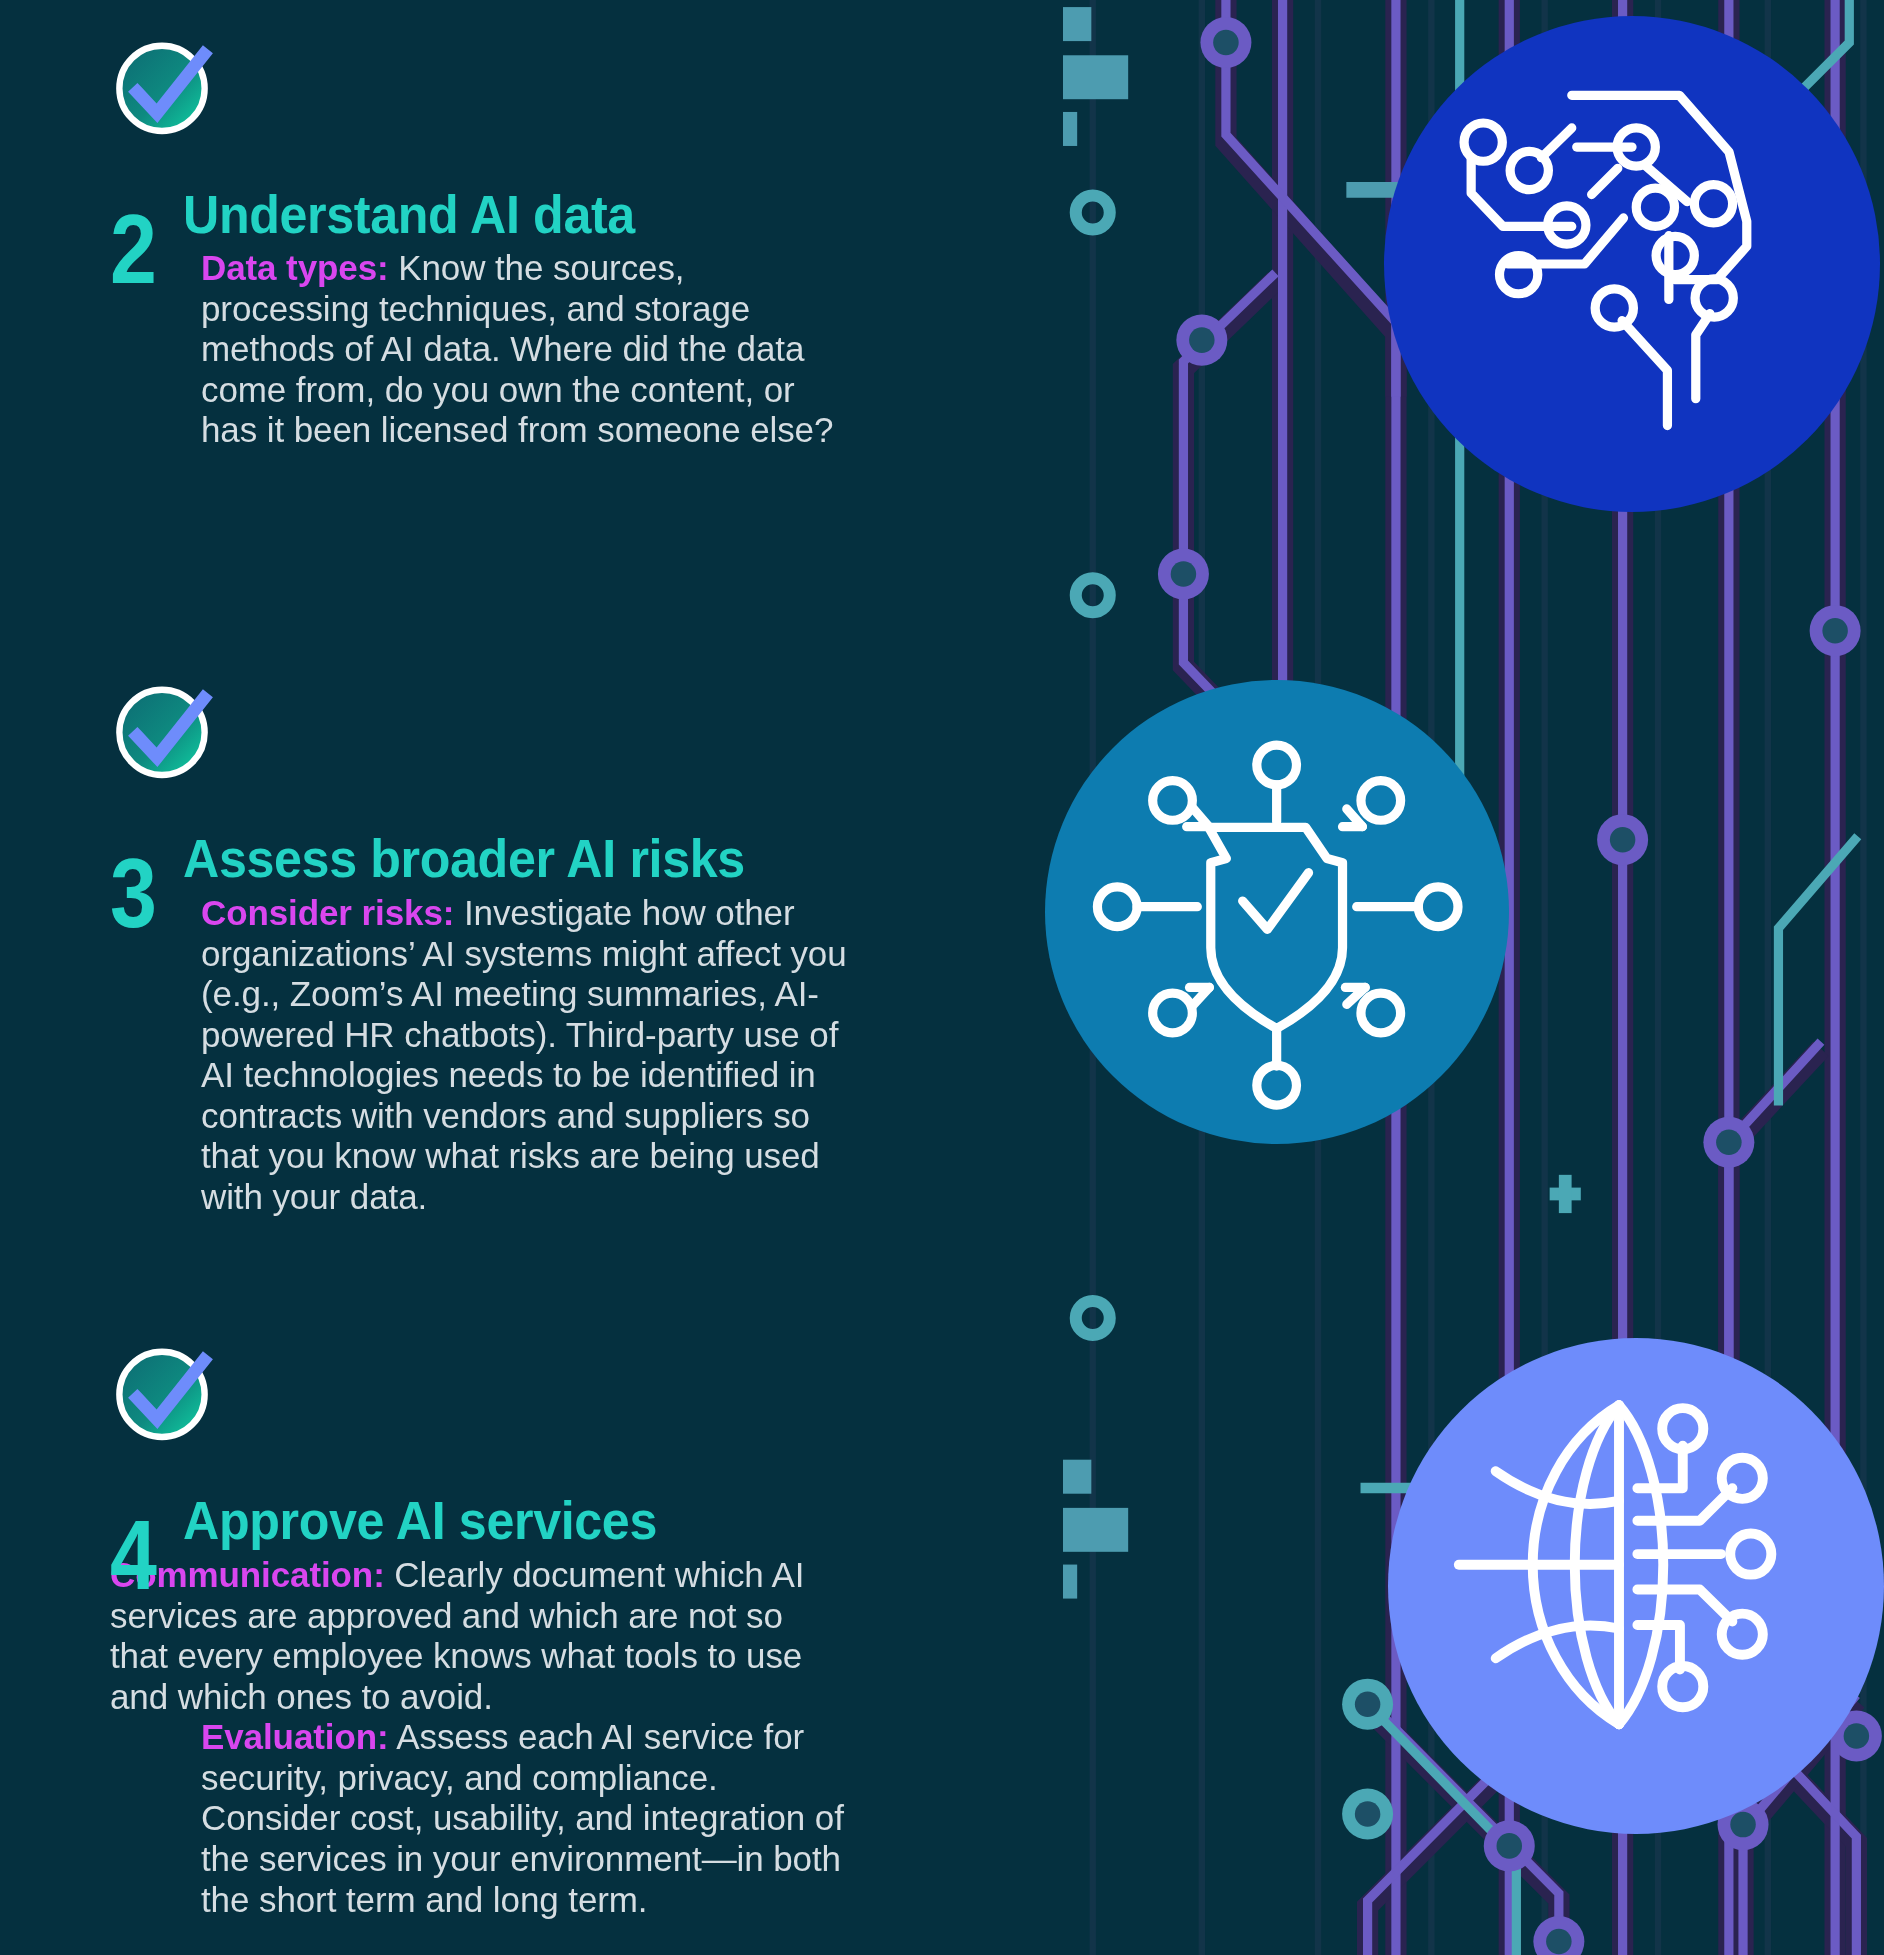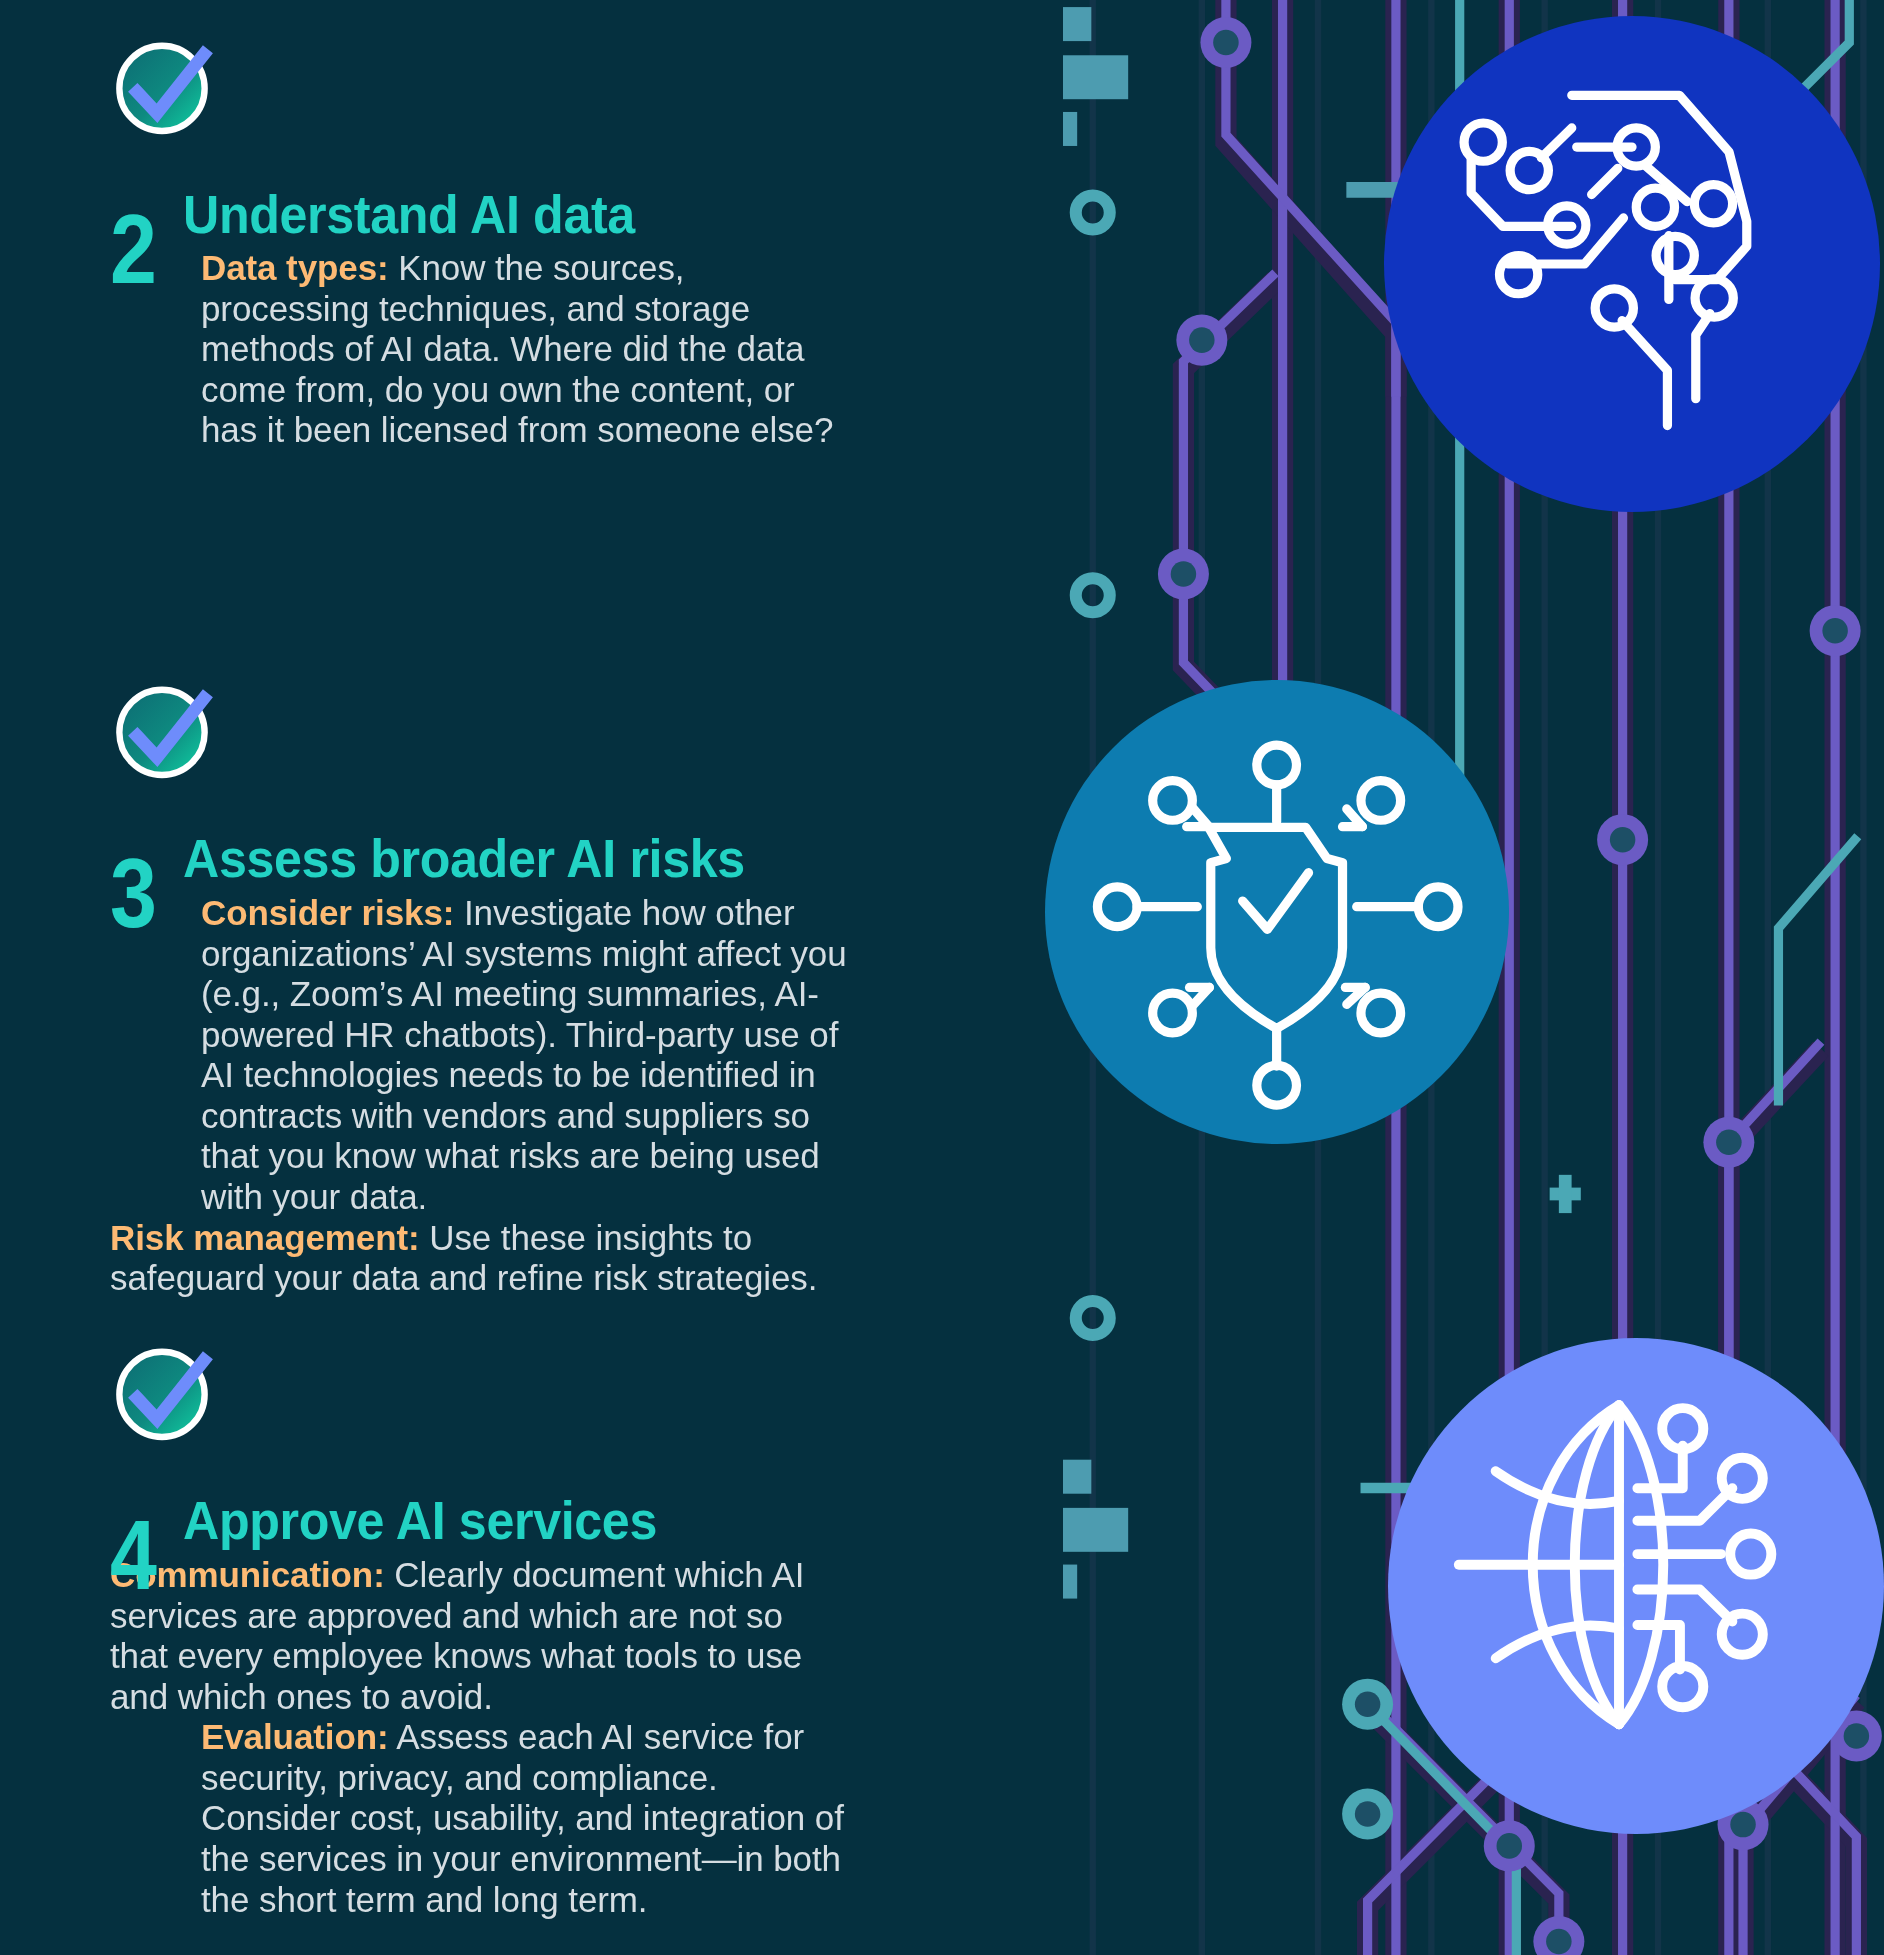--- a/index.html
+++ b/index.html
@@ -91,21 +91,21 @@
     color: #d5dde2;
     font-weight: 300;
     padding-left: 110px;
     padding-right: 71px;
     margin-top: 1.4px;
     letter-spacing: -0.1px;
     font-stretch: condensed;
   }
   .body-text .lead {
     font-weight: 700;
-    color: #fdba74;
+    color: #d946ef;
   }
   .body-text .first-indent { padding-left: 91px; }
   .para { margin: 0; }
 
   
   .step-2 .body-text { margin-top: -41px; }
   .step-3 .body-text { margin-top: -40px; }
   .step-4 .body-text { margin-top: -40px; }
 
   
@@ -405,21 +405,20 @@
           <circle cx="76" cy="78" r="60" fill="url(#g3)" stroke="#ffffff" stroke-width="9"></circle>
           <path d="M41 83 L69 113 L135 30" fill="none" stroke="#6e8cfb" stroke-width="18" stroke-linecap="square" stroke-linejoin="miter"></path>
         </svg>
       </div>
       <div class="heading-row">
         <span class="step-number">3</span>
         <h2 class="step-title">Assess broader AI risks</h2>
       </div>
       <div class="body-text">
         <p class="para first-indent"><span class="lead">Consider risks:</span><span> Investigate how other organizations’ AI systems might affect you (e.g., Zoom’s AI meeting summaries, AI-powered HR chatbots). Third-party use of AI technologies needs to be identified in contracts with vendors and suppliers so that you know what risks are being used with your data.</span></p>
-        <p class="para"><span class="lead">Risk management:</span><span> Use these insights to safeguard your data and refine risk strategies.</span></p>
       </div>
     </section>
 
     <section class="step step-4">
       <div class="check-badge">
         <svg class="ring" viewBox="0 0 152 152">
           <defs>
             <linearGradient id="g4" x1="0" y1="0" x2="1" y2="1">
               <stop offset="0%" stop-color="#0d6a72"></stop>
               <stop offset="55%" stop-color="#0e8a80"></stop>

